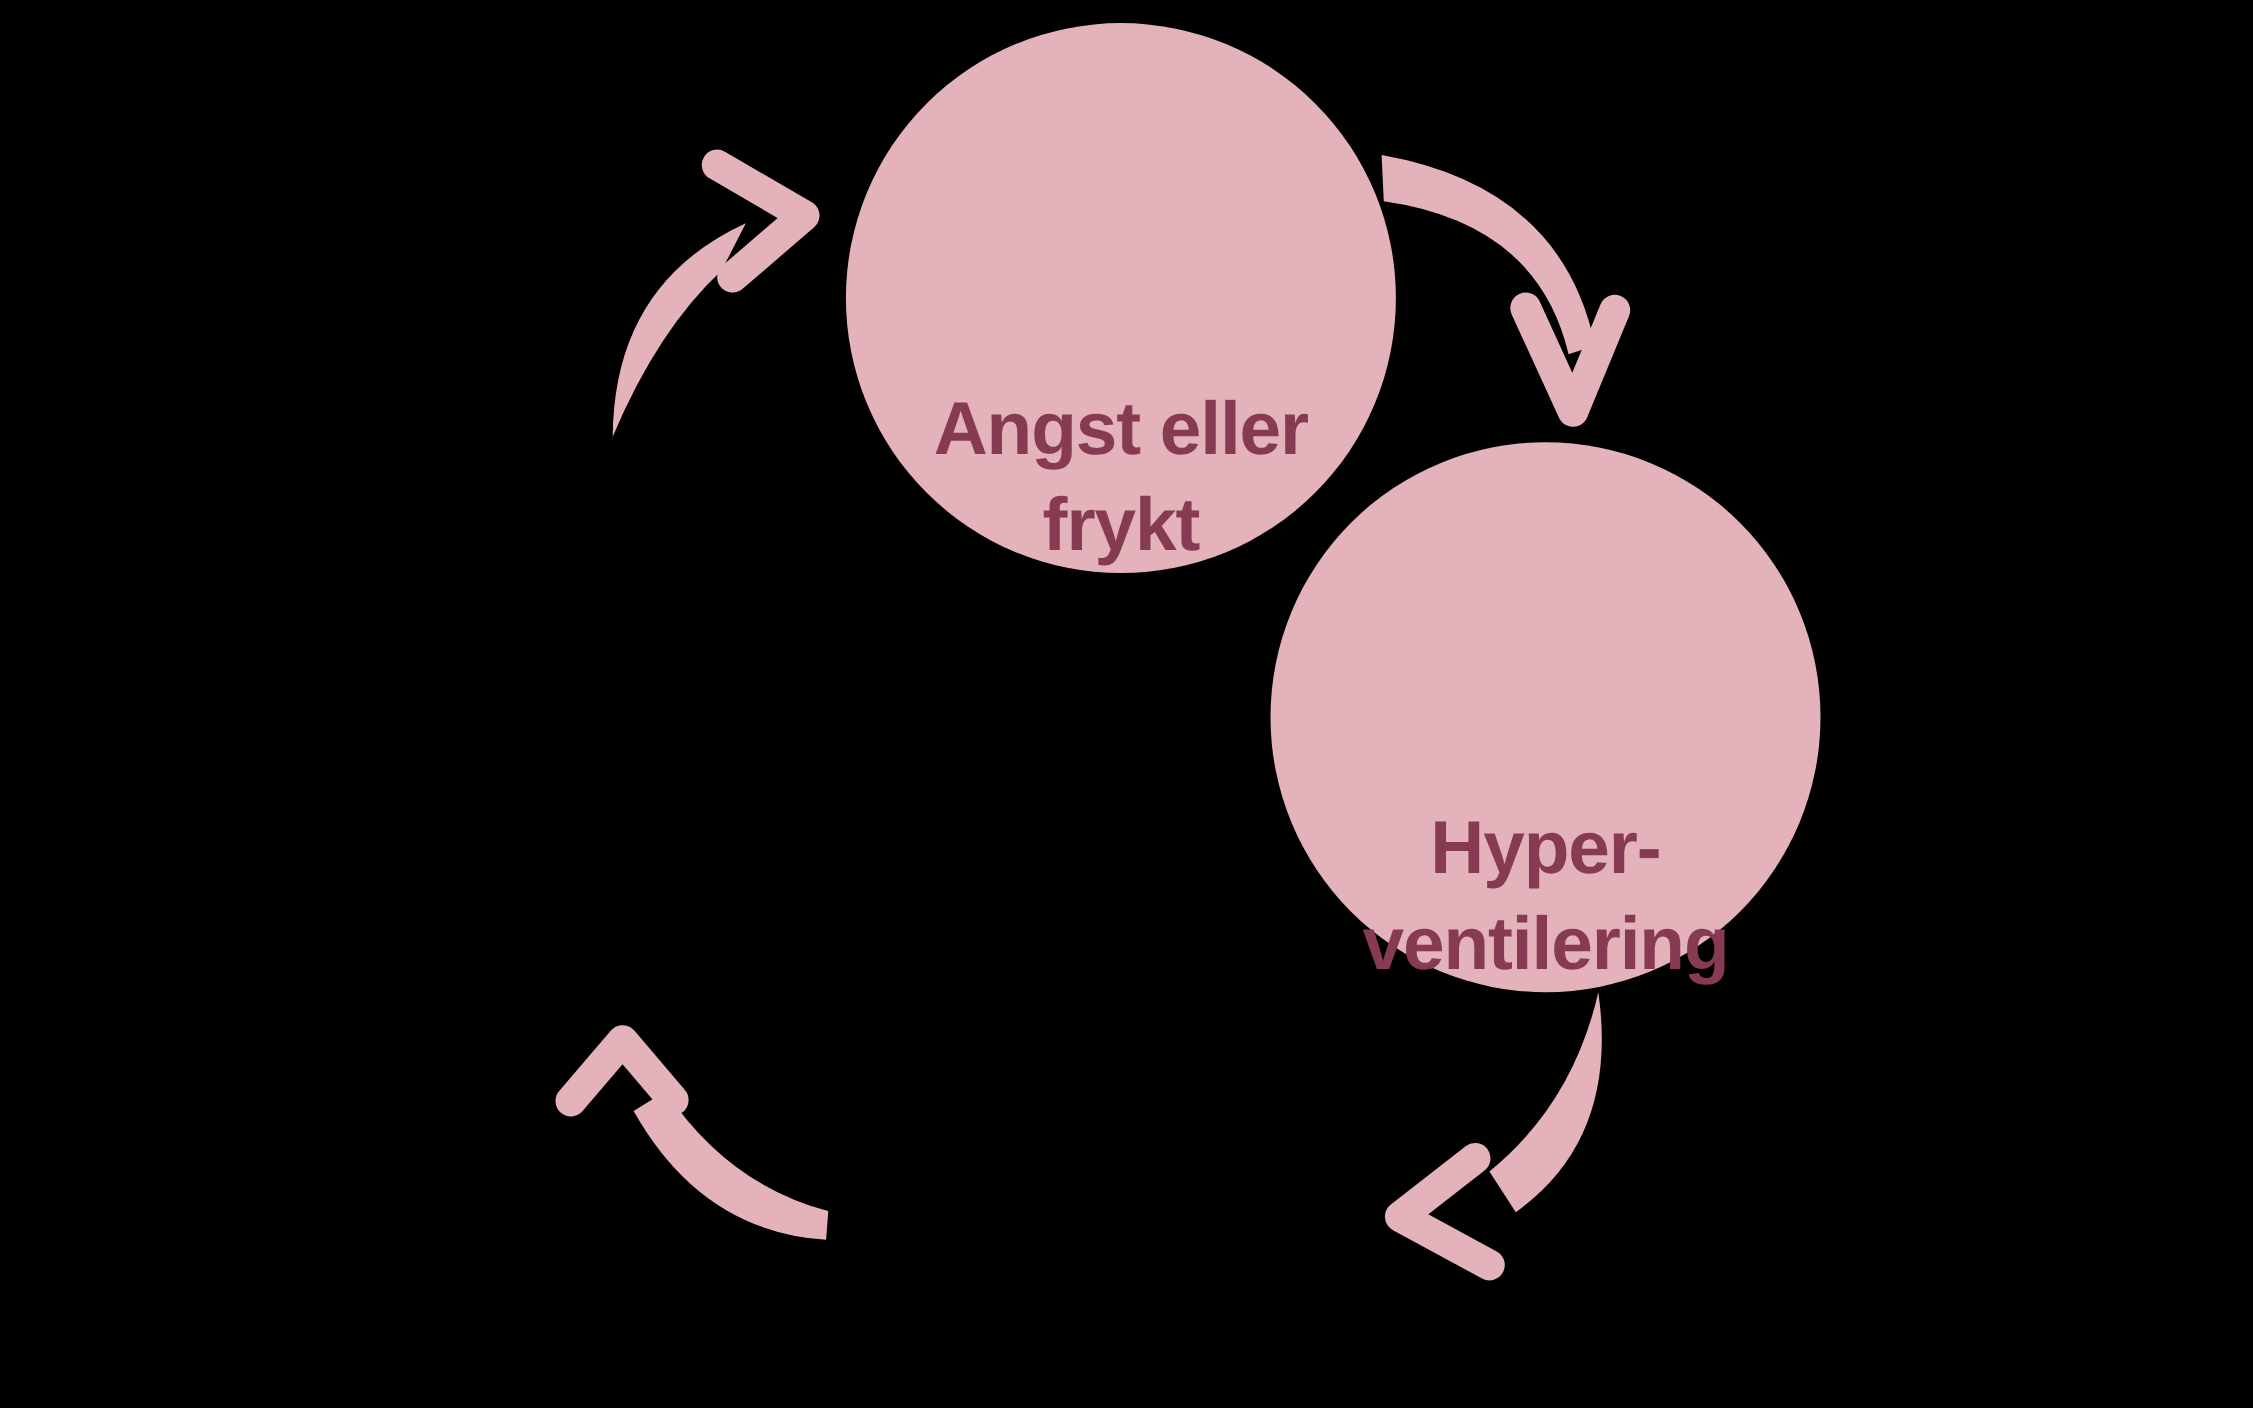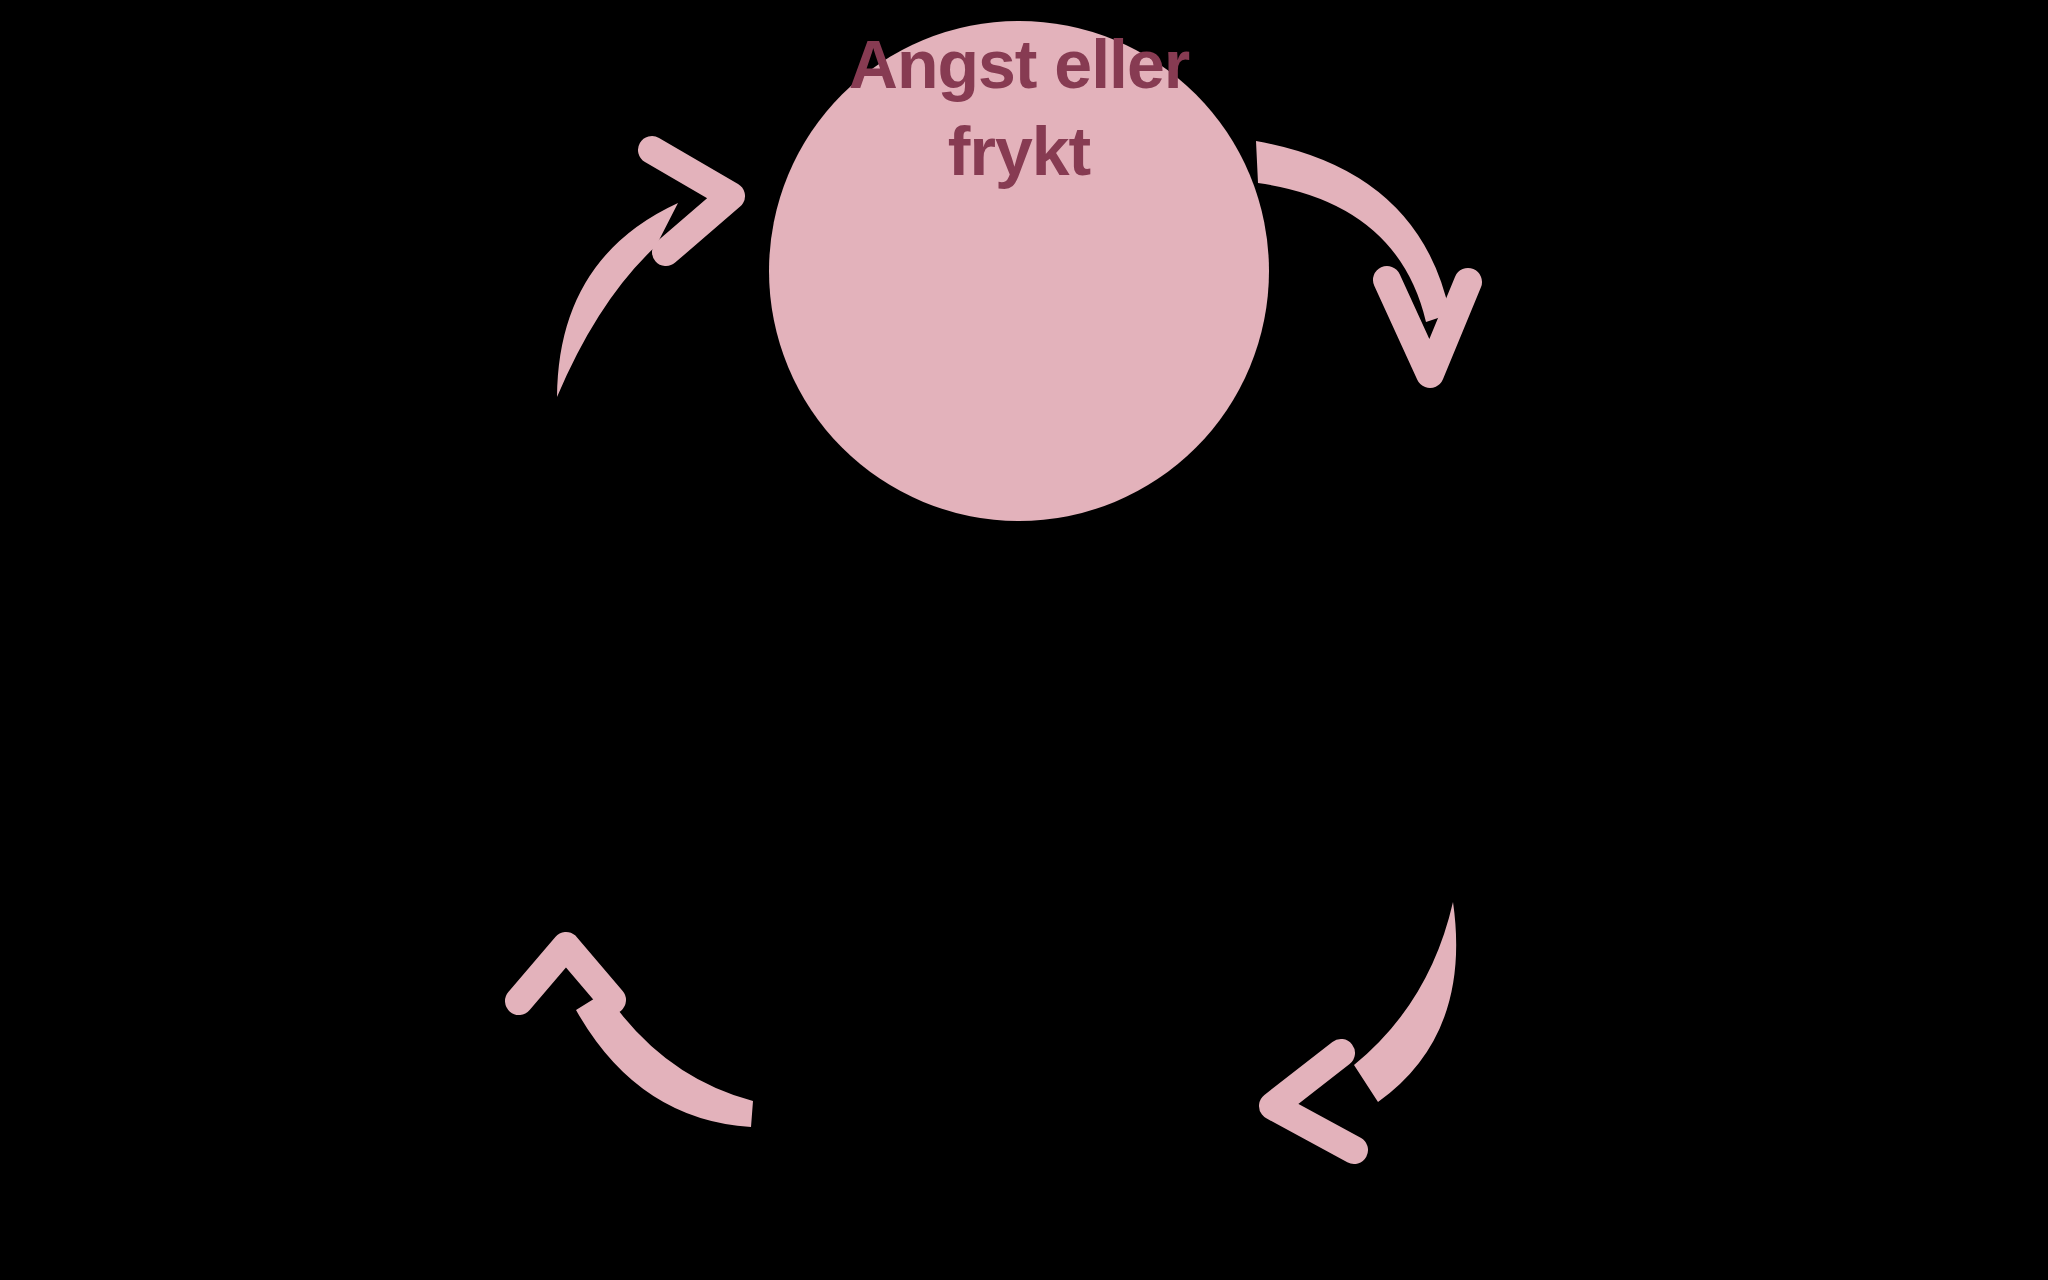--- a/index.html
+++ b/index.html
@@ -33,21 +33,21 @@
     stroke-linecap: round;
     stroke-linejoin: round;
   }
   .node {
     position: absolute;
     width: 500px;
     height: 500px;
     border-radius: 50%;
     background: var(--circle, #e3b2bb);
     display: flex;
-    align-items: flex-start;
+    align-items: flex-end;
     justify-content: center;
     text-align: center;
   }
   .node .label {
     white-space: pre-line;
     font-weight: bold;
     font-size: 68px;
     line-height: 1.28;
     letter-spacing: -1px;
     color: var(--text, #873b52);
@@ -83,16 +83,20 @@
       <path class="shaft" d="M 751 1127 Q 638 1120 576 1010 L 605 992 Q 662 1077 753 1101 Z"></path>
       <polyline class="head" points="519,1001 566,946 612,1000"></polyline>
     </g>
   </svg>
 
   <div class="node node-top">
     <span class="label">Angst eller
 frykt</span>
   </div>
 
+  <div class="node node-right">
+    <span class="label">Hyper-
+ventilering</span>
+  </div>
 
 
 
 </div>
 
 </body></html>

